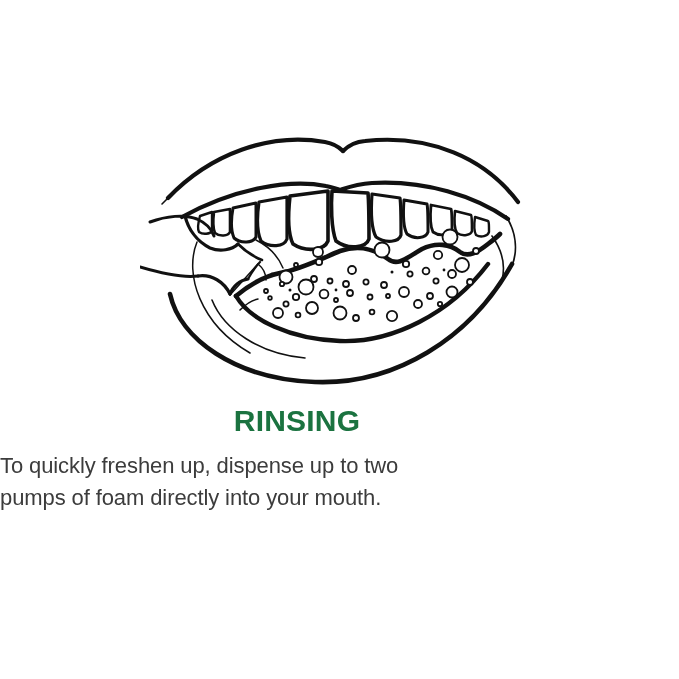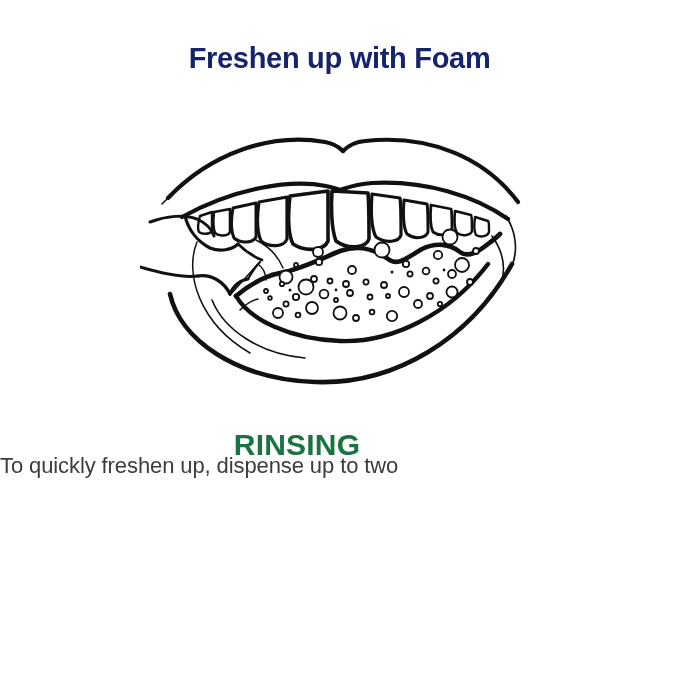--- a/index.html
+++ b/index.html
@@ -40,21 +40,21 @@
     height: 280px;
     display: flex;
     align-items: center;
     justify-content: center;
   }
   .illustration-wrap svg {
     display: block;
   }
   .section-heading {
     position: absolute;
-    top: 427px;
+    top: 403px;
     left: 0;
     width: 594px;
     text-align: center;
     font-size: 30px;
     font-weight: bold;
     letter-spacing: 0.2px;
     color: #1b7340;
     line-height: 36px;
   }
   .body-copy {
@@ -71,21 +71,20 @@
   .body-copy .line {
     display: block;
     white-space: nowrap;
   }
 </style>
 </head>
 <body>
 
 <div class="page">
 
-  <div class="page-title">Freshen up with Foam</div>
 
   <div class="illustration-wrap">
     <svg width="400" height="272" viewBox="0 0 400 272" xmlns="http://www.w3.org/2000/svg">
 
       <g fill="none" stroke="#111111" stroke-linecap="round" stroke-linejoin="round">
         <path d="M30 170 C 40 215, 95 255, 175 258 C 255 261, 330 215, 372 140" stroke-width="4.6"></path>
         <path d="M57 118 C 44 150, 60 200, 110 229" stroke-width="1.5"></path>
         <path d="M72 176 C 84 206, 120 230, 165 234" stroke-width="1.6"></path>
       </g>
 
@@ -212,15 +211,16 @@
         <circle cx="252" cy="148" r="1.5"></circle>
         <circle cx="304" cy="146" r="1.4"></circle>
       </g>
     </svg>
   </div>
 
   <div class="section-heading">RINSING</div>
 
   <div class="body-copy">
     <span class="line">To quickly freshen up, dispense up to two</span>
+    <span class="line">pumps of foam directly into your mouth.</span>
   </div>
 
 </div>
 
 </body></html>

